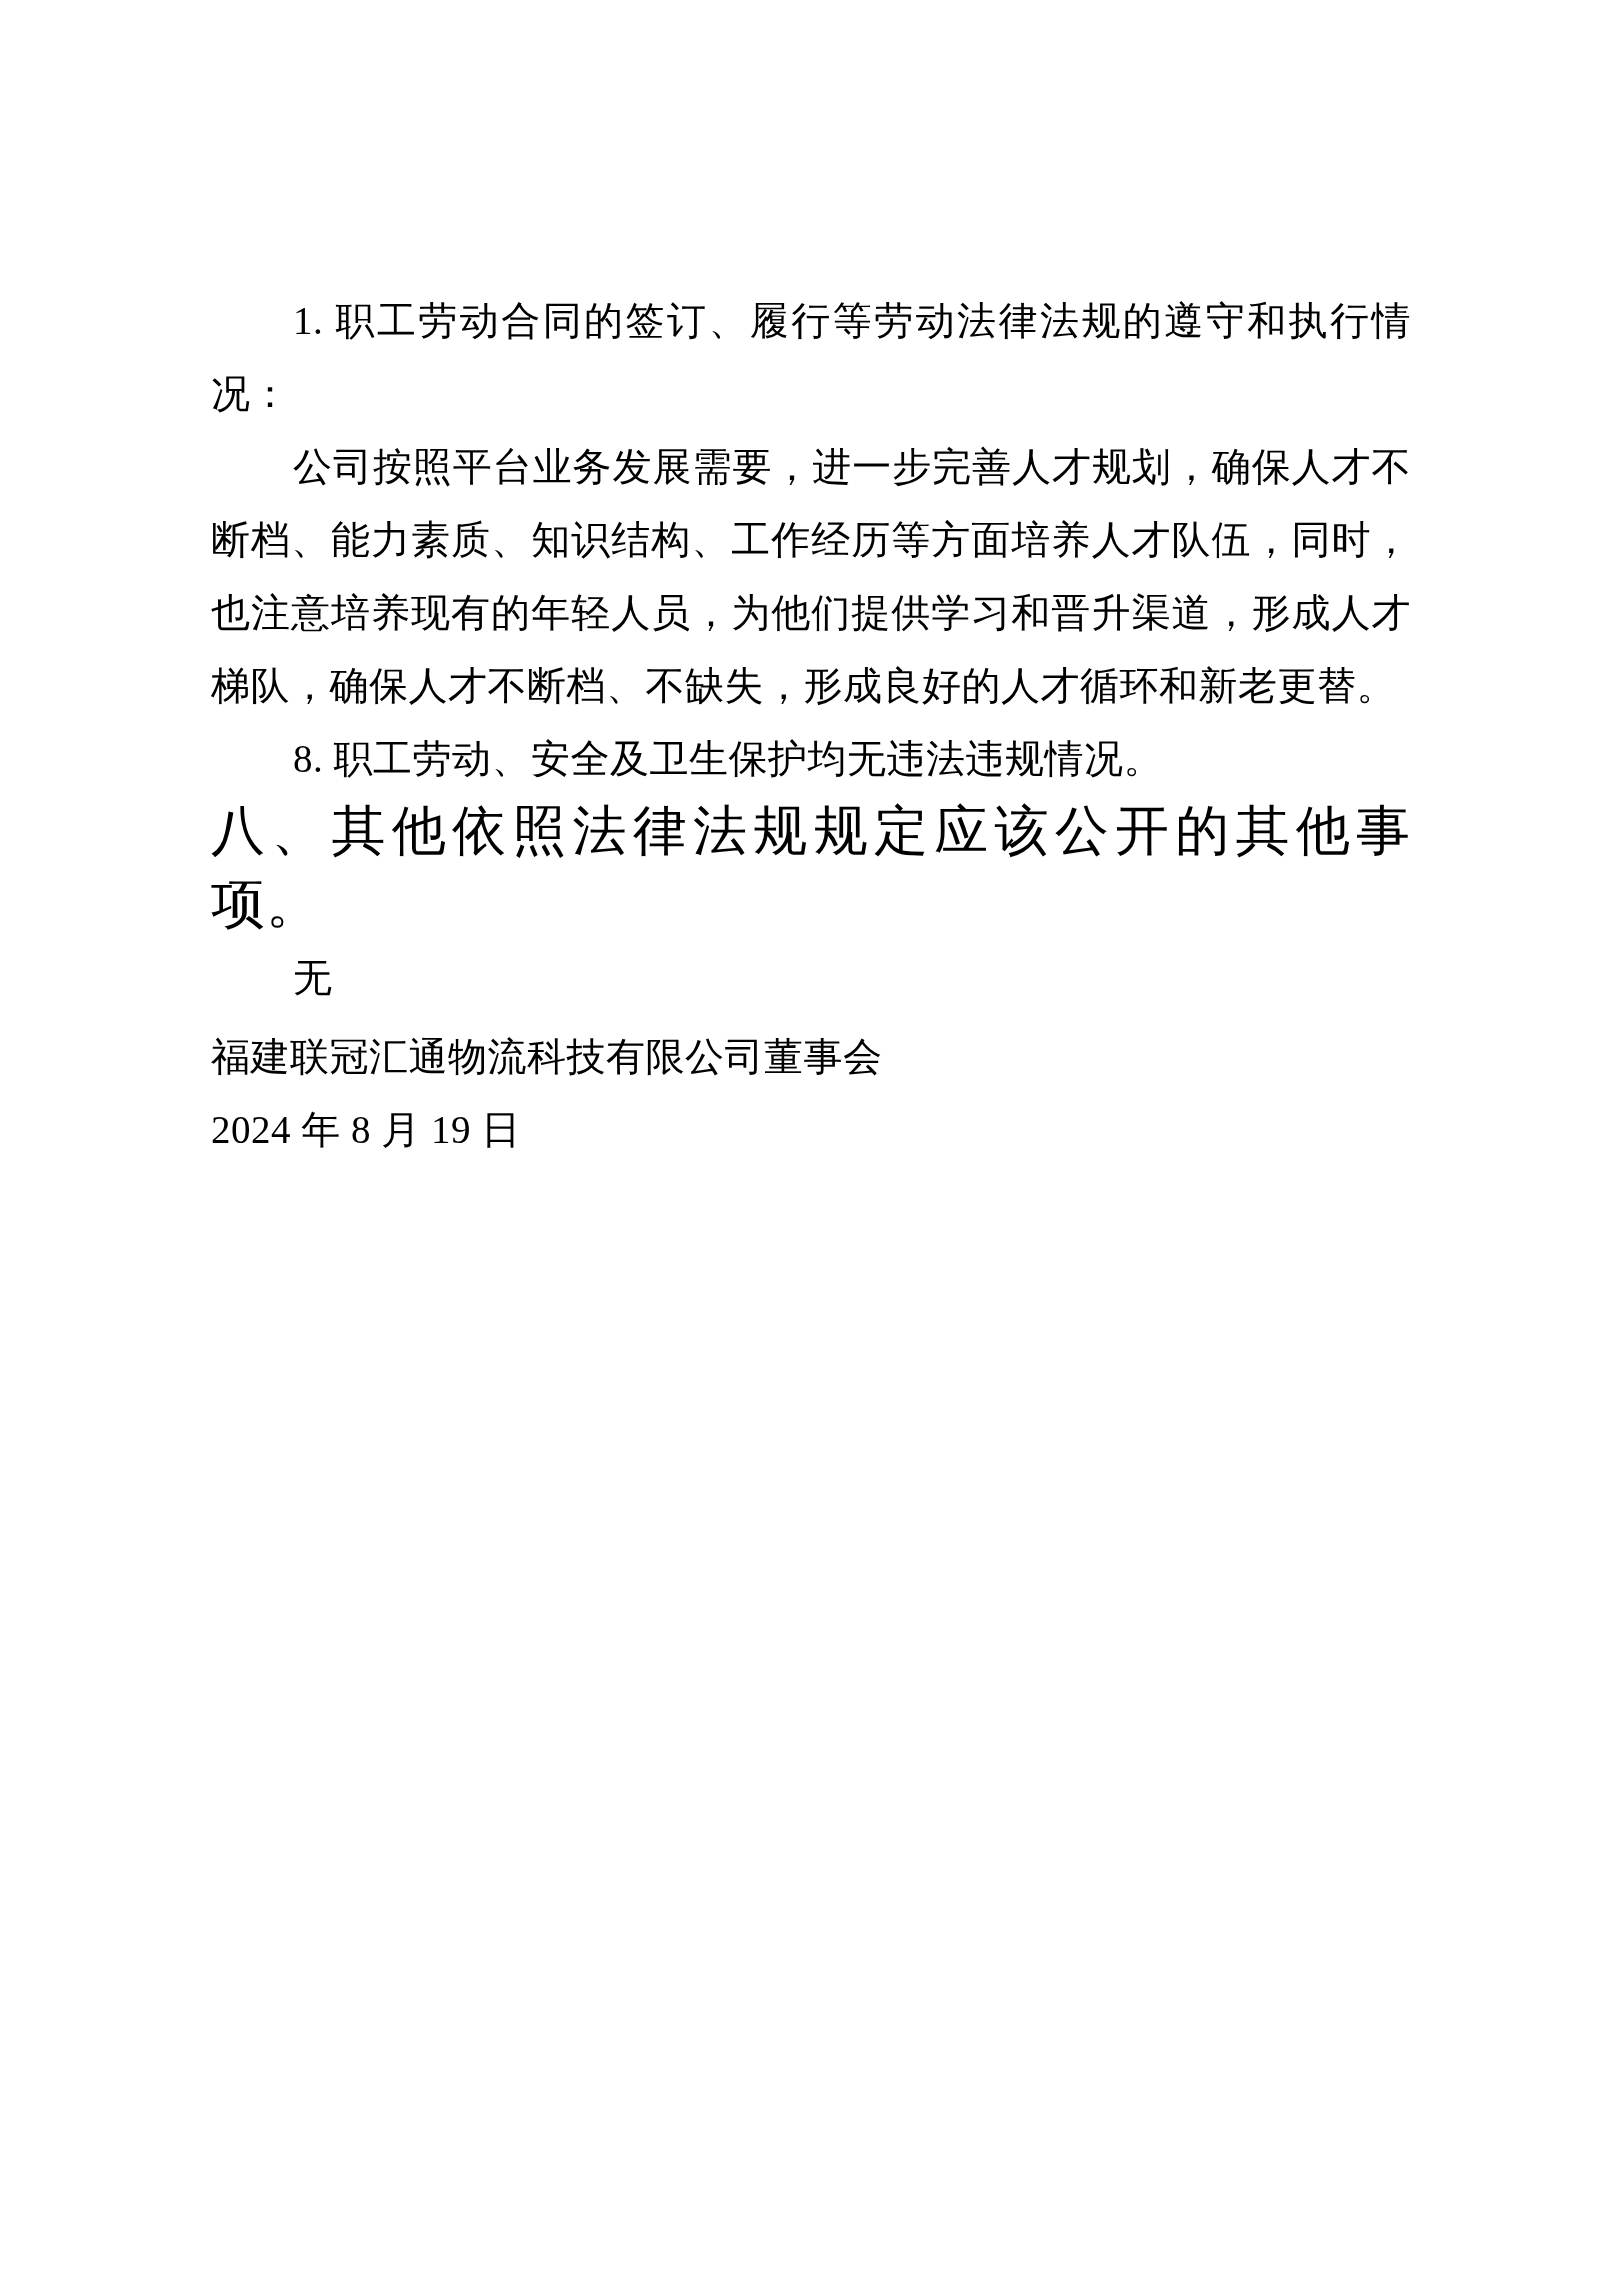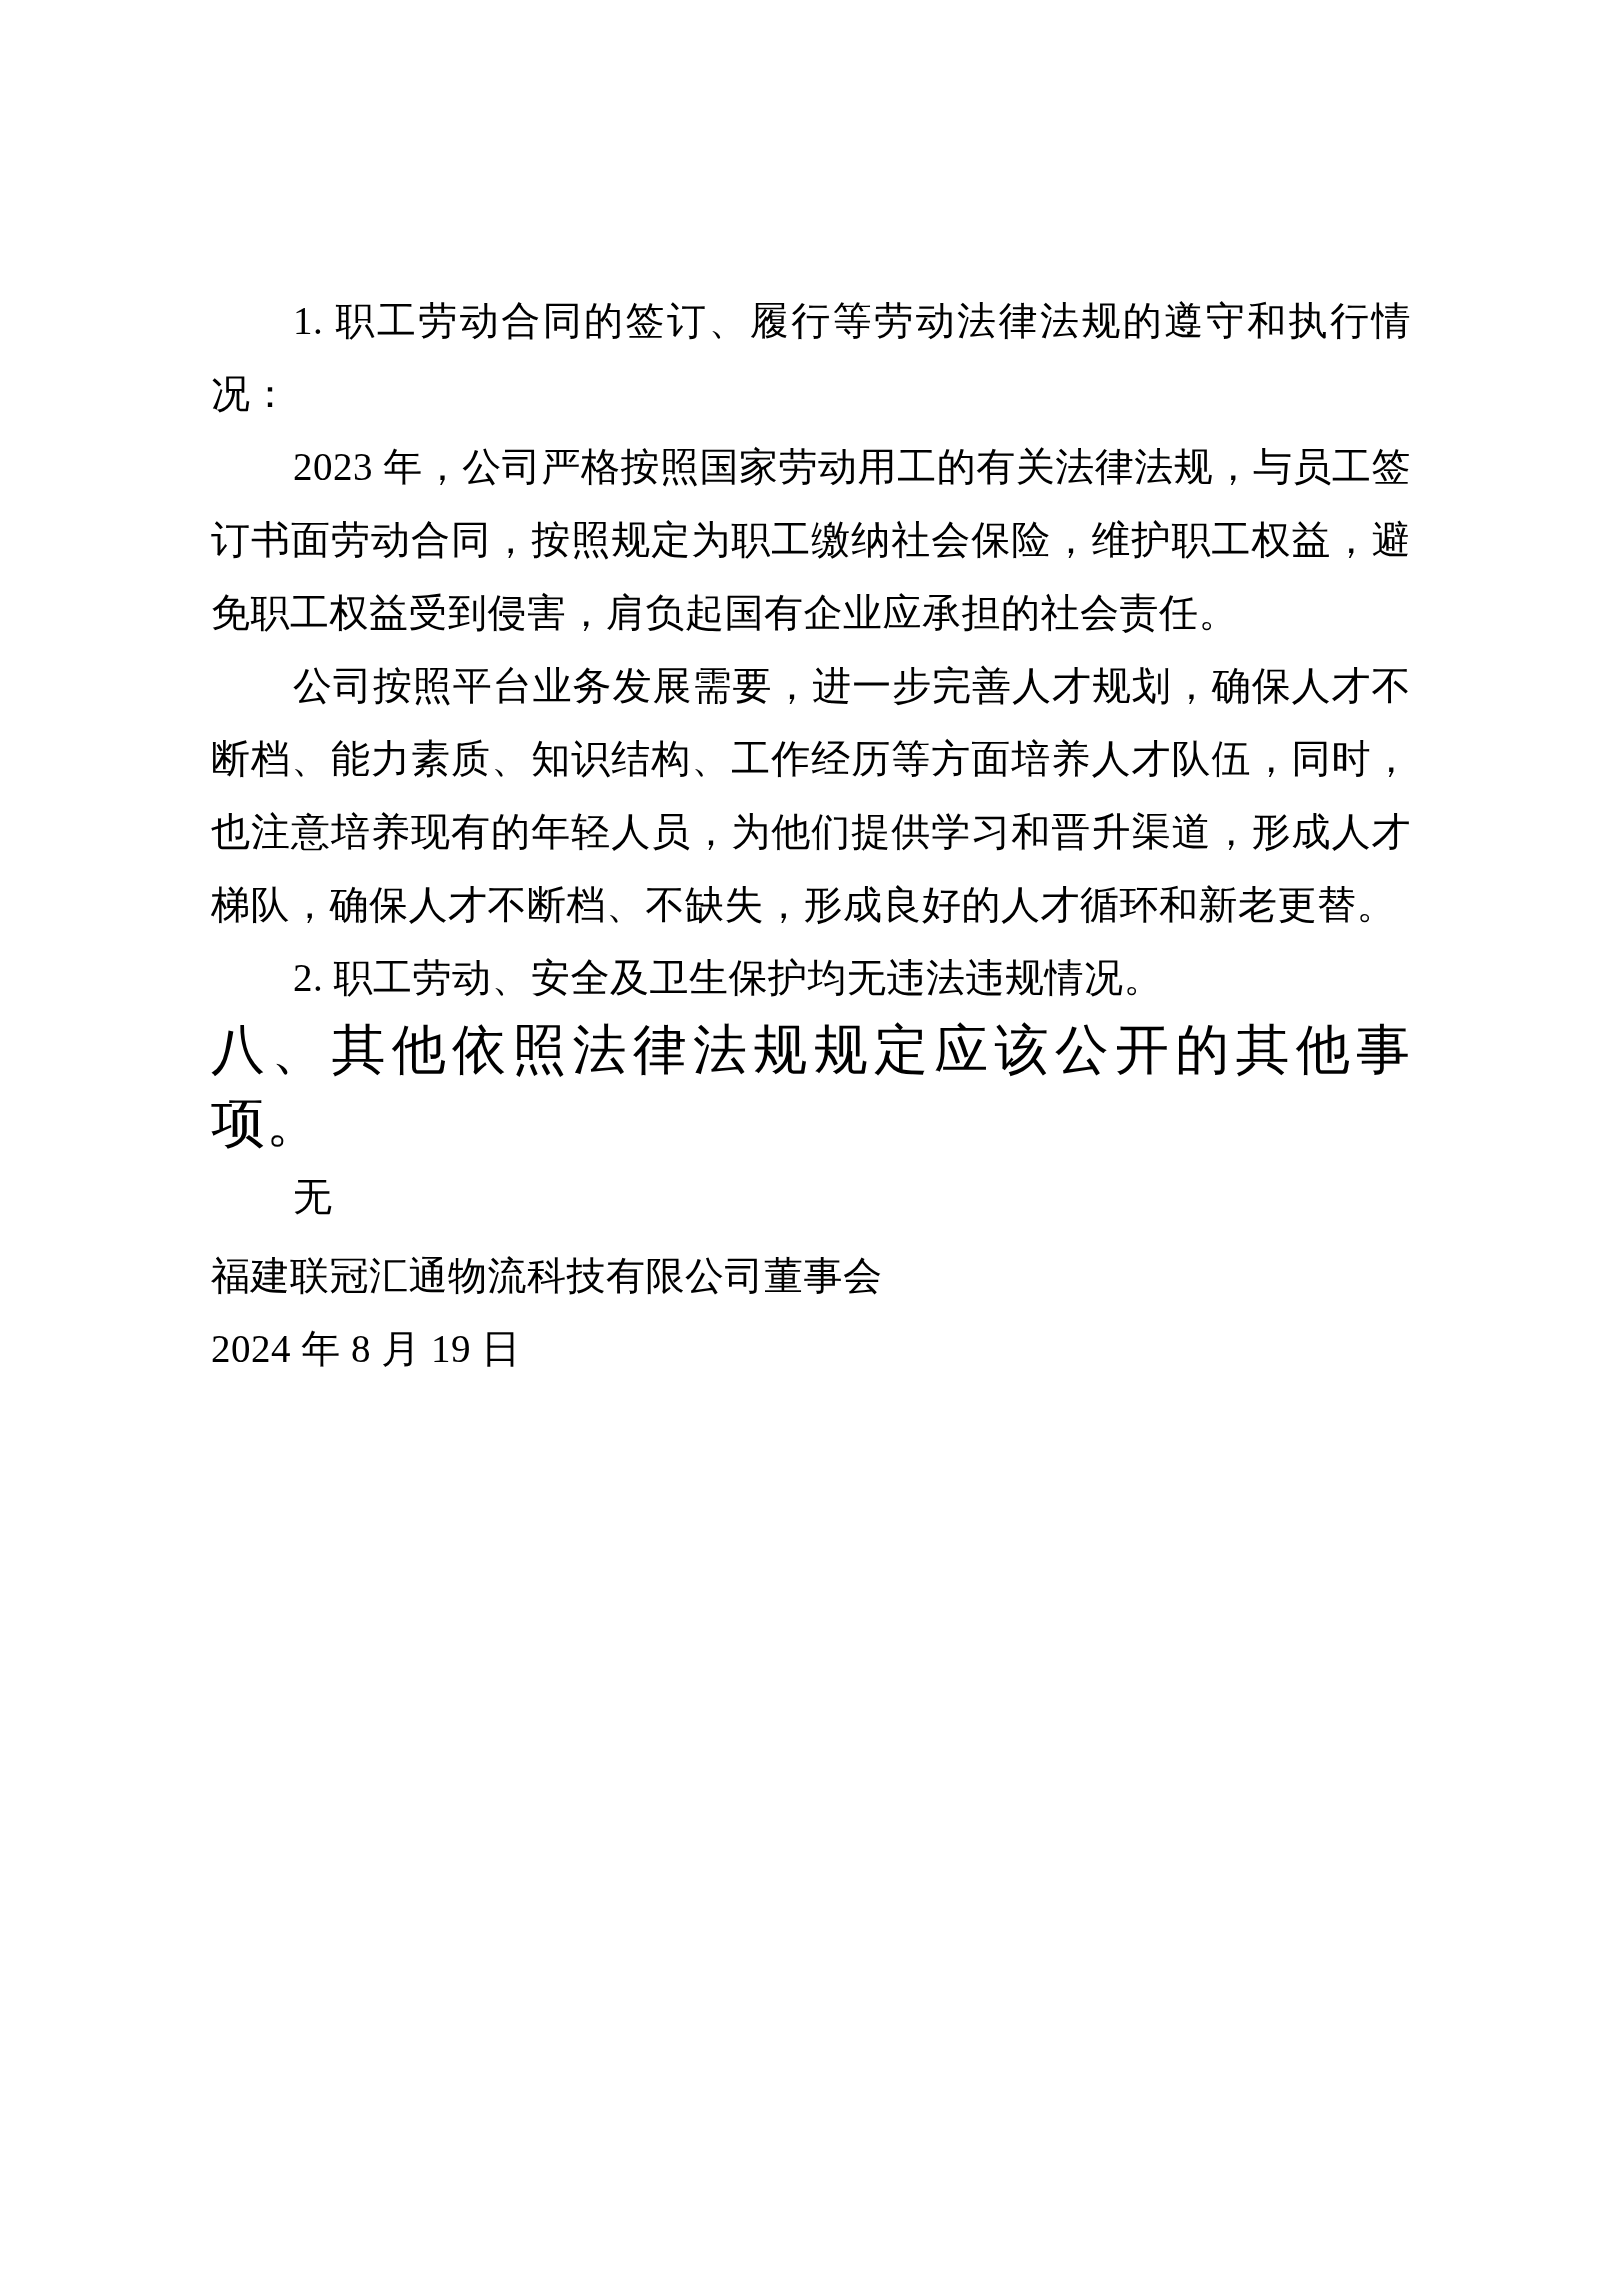--- a/index.html
+++ b/index.html
@@ -50,26 +50,25 @@
   }
 </style>
 </head>
 <body>
 
 <div class="page">
   <div class="doc-body">
 
     <p class="indent">1. 职工劳动合同的签订、履行等劳动法律法规的遵守和执行情况：</p>
 
-    <p class="indent">2023 年，公司严格按照国家劳动用工的有关法律法规，与员工签订书面劳动合同，按照规定为职工缴纳社会保险，维护职工权益，避免职工权益受到侵害，肩负起国有企业应承担的社会责任。</p>
 
 
     <p class="indent">公司按照平台业务发展需要，进一步完善人才规划，确保人才不断档、能力素质、知识结构、工作经历等方面培养人才队伍，同时，也注意培养现有的年轻人员，为他们提供学习和晋升渠道，形成人才梯队，确保人才不断档、不缺失，形成良好的人才循环和新老更替。</p>
 
-    <p class="indent">2. 职工劳动、安全及卫生保护均无违法违规情况。</p>
+    <p class="indent">8. 职工劳动、安全及卫生保护均无违法违规情况。</p>
 
     <p class="heading">八、其他依照法律法规规定应该公开的其他事项。</p>
 
     <p class="indent">无</p>
 
     <div class="sign-block">
       <p>福建联冠汇通物流科技有限公司董事会</p>
       <p>2024 年 8 月 19 日</p>
     </div>
 

